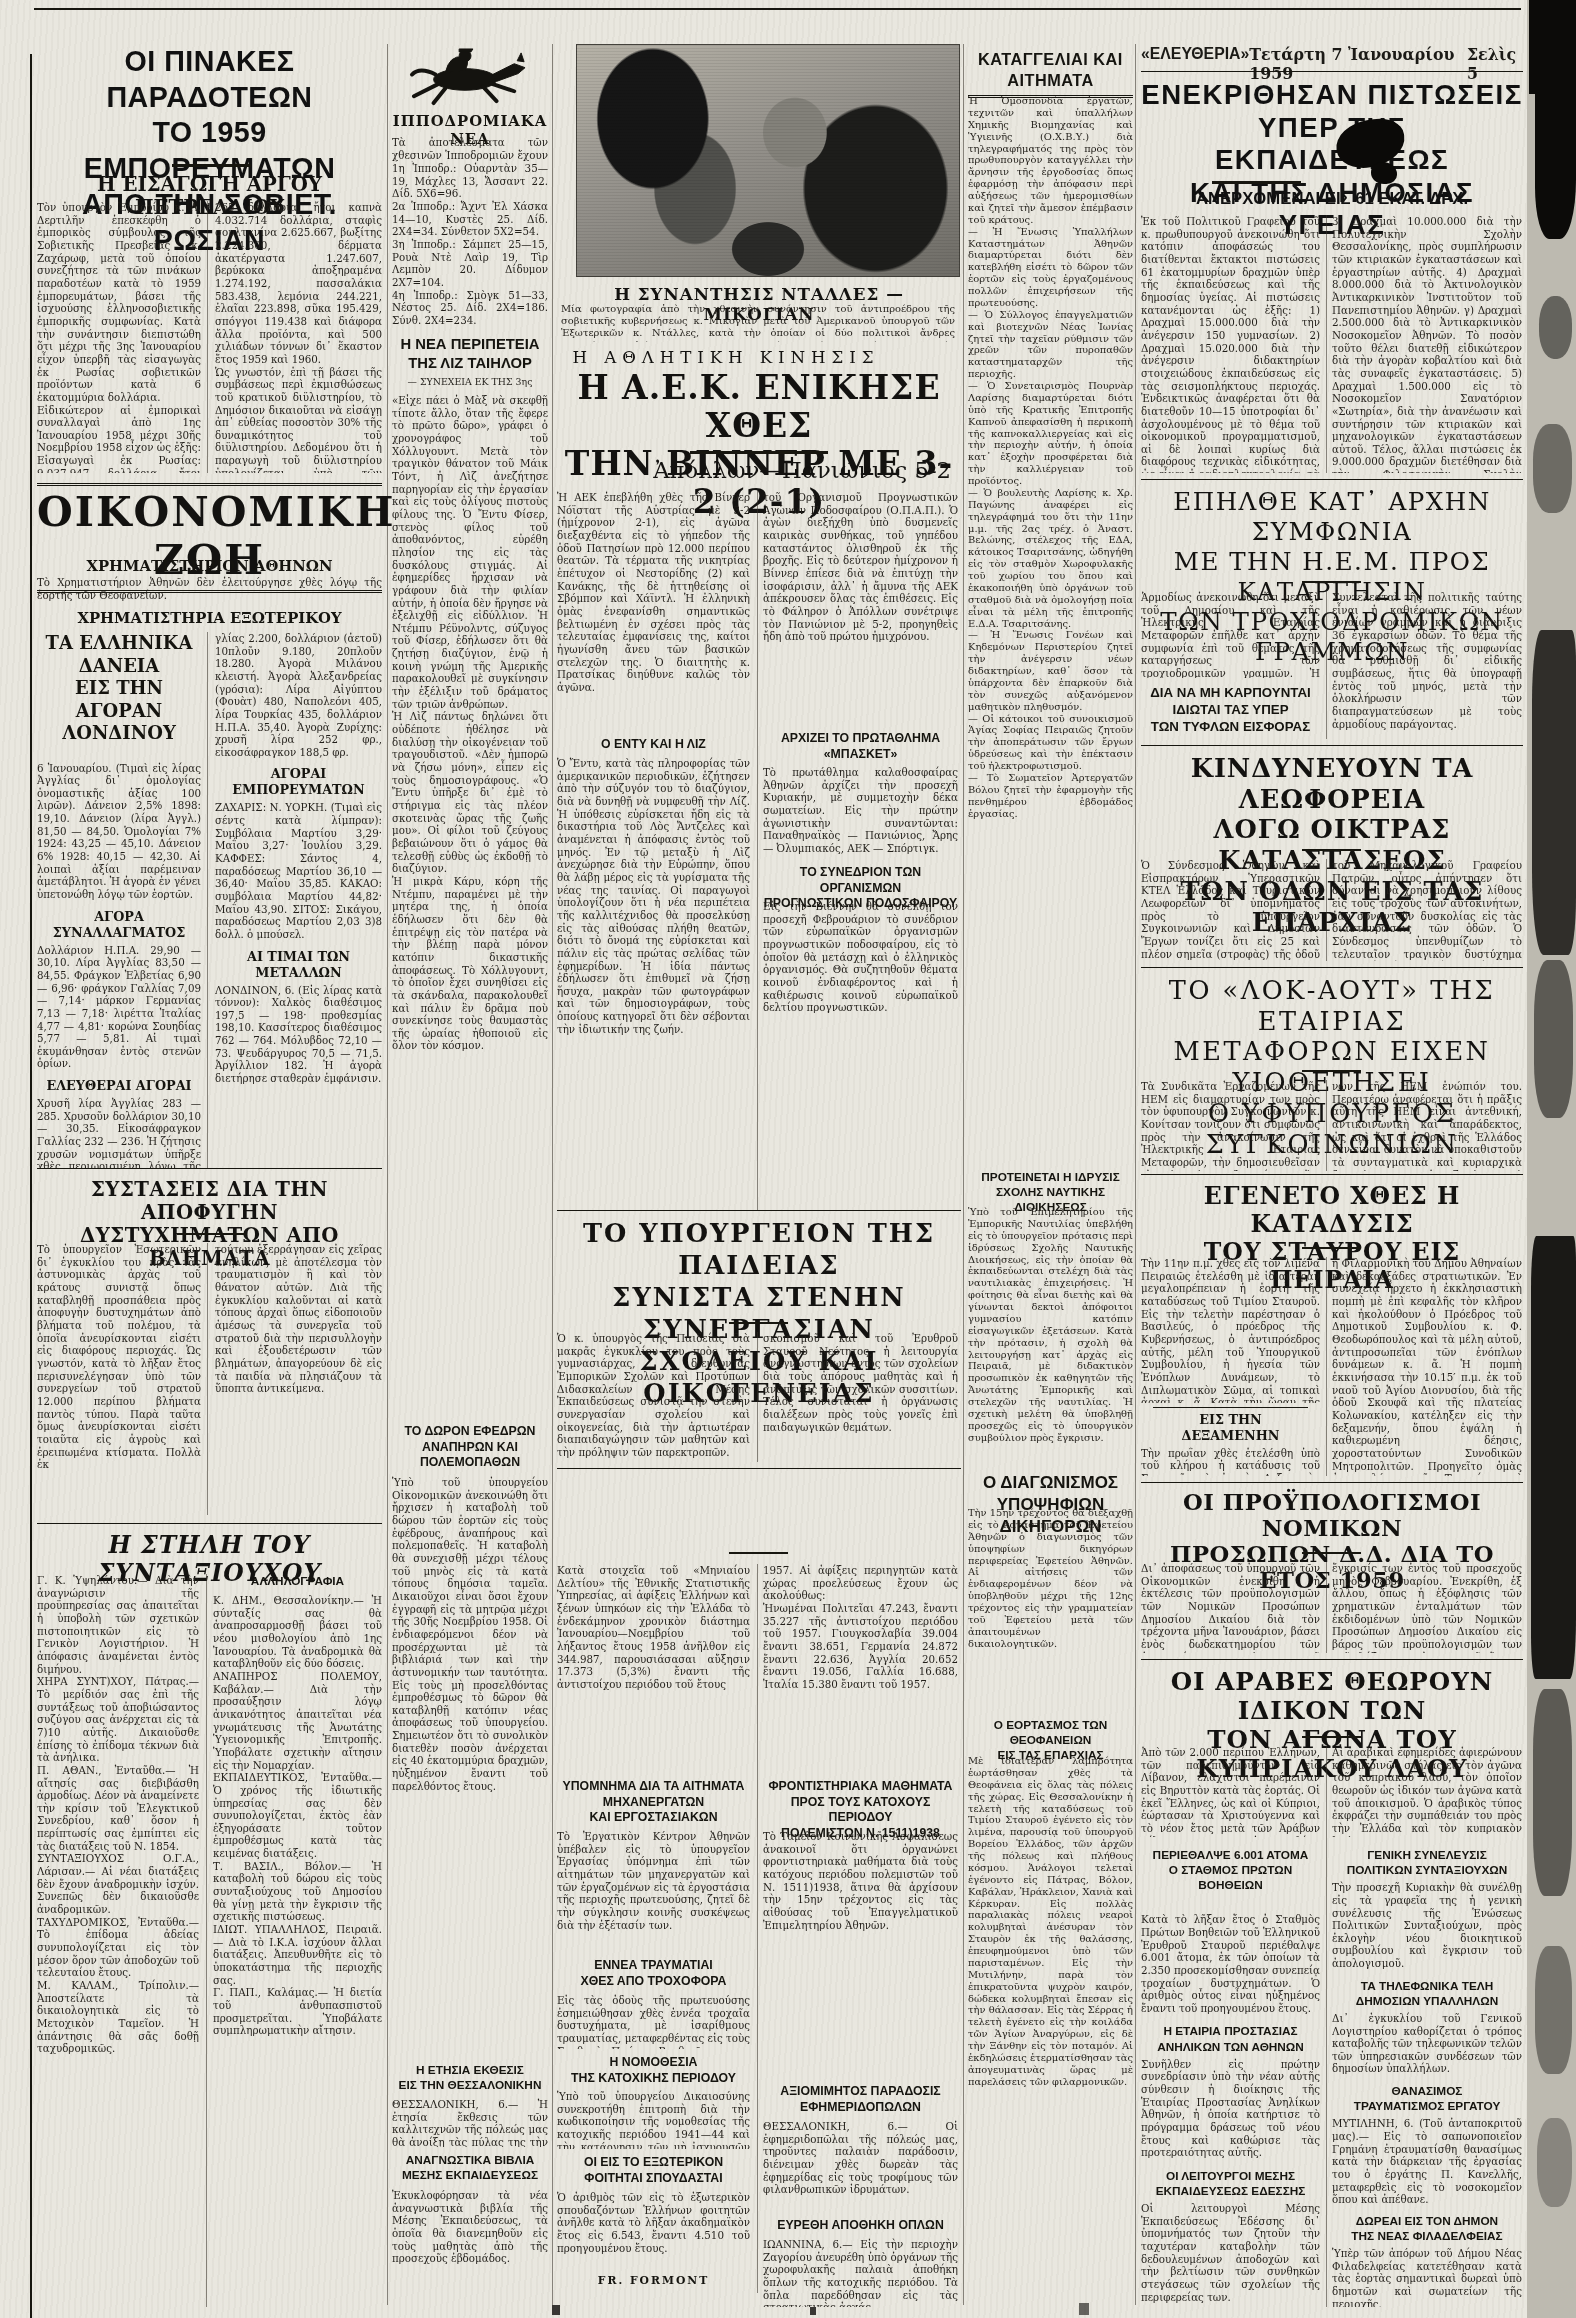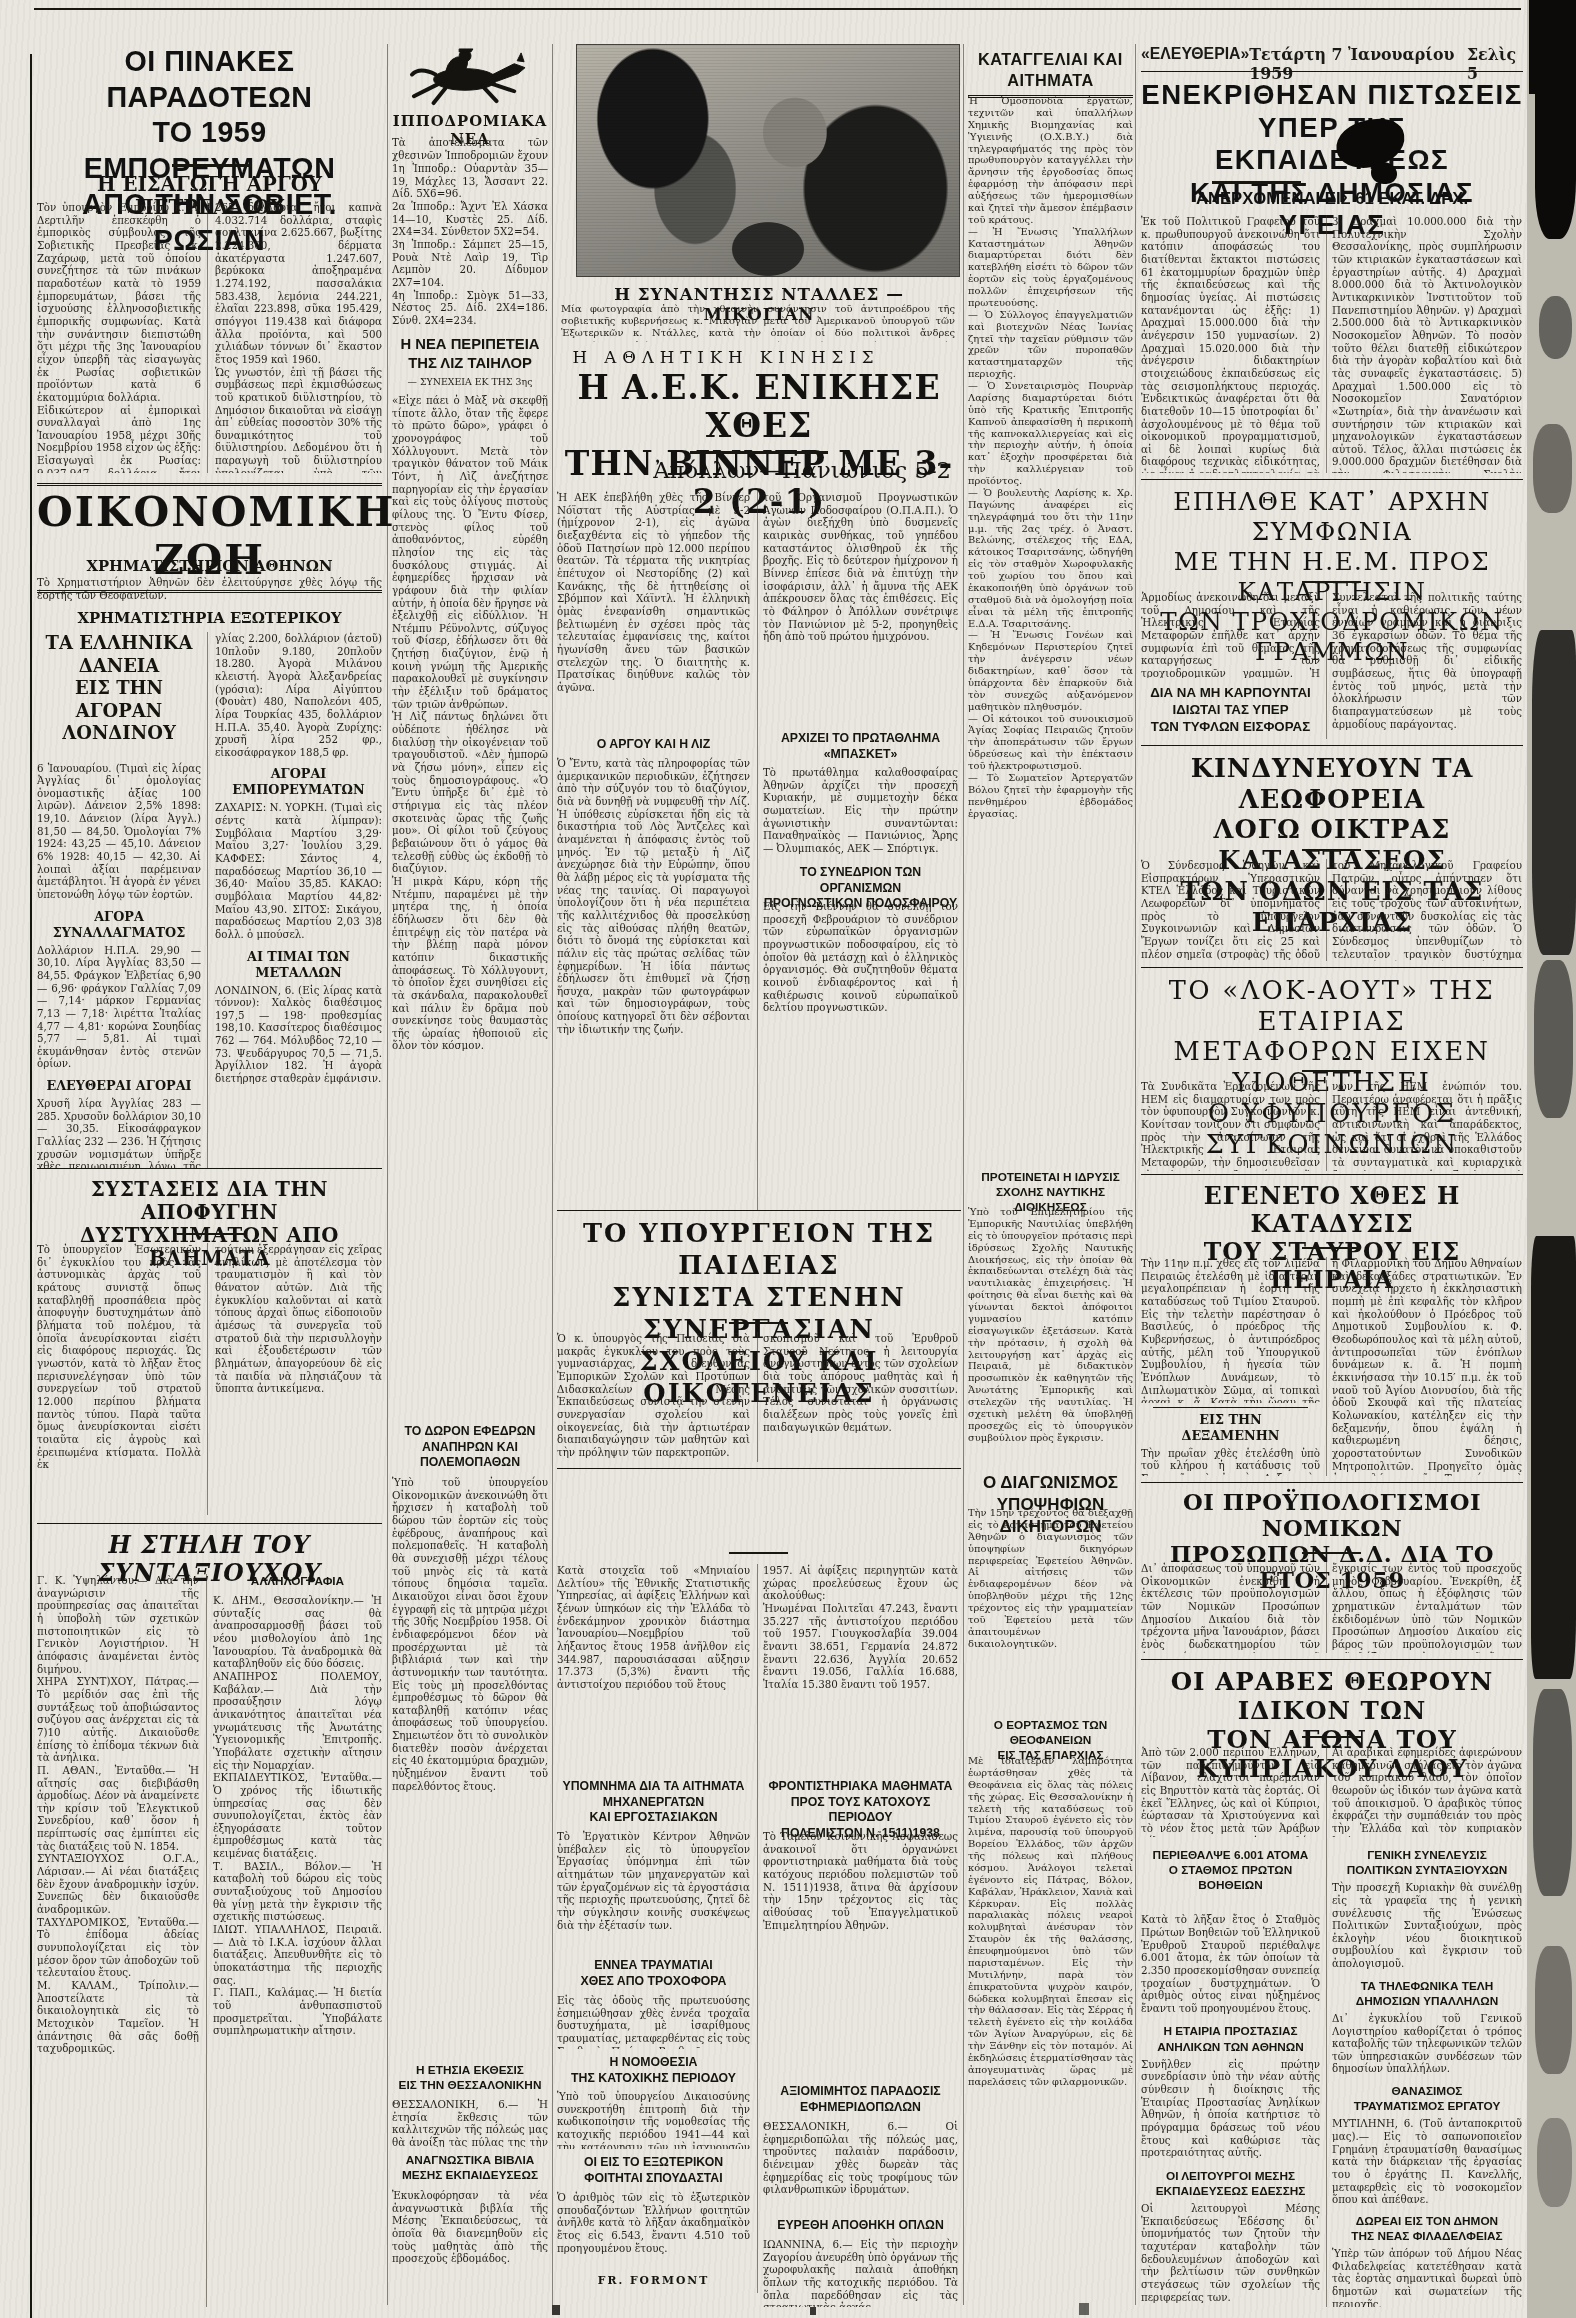--- a/index.html
+++ b/index.html
@@ -155,21 +155,21 @@
 
   <div class="blk hl" style="left:524px;top:347px;width:404px;font-size:16.7px;font-weight:normal;letter-spacing:5.9px">Η ΑΘΛΗΤΙΚΗ ΚΙΝΗΣΙΣ</div>
   <div class="blk hl" style="left:557px;top:369px;width:404px;font-size:33px;letter-spacing:1px;line-height:1.15">Η Α.Ε.Κ. ΕΝΙΚΗΣΕ ΧΘΕΣ
 ΤΗΝ ΒΙΝΝΕΡ ΜΕ 3-2 (2-1)</div>
   <div class="srule" style="left:690px;top:451px;width:138px"></div>
   <div class="blk hl" style="left:557px;top:457px;width:394px;font-size:22.7px;font-weight:normal;text-align:right">Ἀπόλλων—Πανιώνιος 5-2</div>
   <div class="blk bd" style="left:557px;top:491px;width:193px;height:240px">Ἡ ΑΕΚ ἐπεβλήθη χθὲς τῆς Βίννερ Νόϊστατ τῆς Αὐστρίας μὲ 3-2 (ἡμίχρονον 2-1), εἰς ἀγῶνα διεξαχθέντα εἰς τὸ γήπεδον τῆς ὁδοῦ Πατησίων πρὸ 12.000 περίπου θεατῶν. Τὰ τέρματα τῆς νικητρίας ἐπέτυχον οἱ Νεστορίδης (2) καὶ Κανάκης, τῆς δὲ ἡττηθείσης οἱ Σβόμπον καὶ Χάϊντλ. Ἡ ἑλληνικὴ ὁμὰς ἐνεφανίσθη σημαντικῶς βελτιωμένη ἐν σχέσει πρὸς τὰς τελευταίας ἐμφανίσεις της, καίτοι ἠγωνίσθη ἄνευ τῶν βασικῶν στελεχῶν της. Ὁ διαιτητὴς κ. Πρατσίκας διηύθυνε καλῶς τὸν ἀγῶνα.</div>
   <div class="blk bd" style="left:763px;top:491px;width:195px;height:234px">τοῦ Ὀργανισμοῦ Προγνωστικῶν Ἀγώνων Ποδοσφαίρου (Ο.Π.Α.Π.). Ὁ ἀγὼν διεξήχθη ὑπὸ δυσμενεῖς καιρικὰς συνθήκας, τοῦ γηπέδου καταστάντος ὀλισθηροῦ ἐκ τῆς βροχῆς. Εἰς τὸ δεύτερον ἡμίχρονον ἡ Βίννερ ἐπίεσε διὰ νὰ ἐπιτύχῃ τὴν ἰσοφάρισιν, ἀλλ᾽ ἡ ἄμυνα τῆς ΑΕΚ ἀπέκρουσεν ὅλας τὰς ἐπιθέσεις. Εἰς τὸ Φάληρον ὁ Ἀπόλλων συνέτριψε τὸν Πανιώνιον μὲ 5-2, προηγηθεὶς ἤδη ἀπὸ τοῦ πρώτου ἡμιχρόνου.</div>
   <div class="vr" style="left:757px;top:491px;height:719px"></div>
 
-  <div class="blk shead" style="left:557px;top:737px;width:193px;font-size:12.3px">Ο ΑΡΓΟΥ ΚΑΙ Η ΛΙΖ</div>
+  <div class="blk shead" style="left:557px;top:737px;width:193px;font-size:12.3px">Ο ΕΝΤΥ ΚΑΙ Η ΛΙΖ</div>
   <div class="blk bd" style="left:557px;top:757px;width:193px;height:451px">Ὁ Ἔντυ, κατὰ τὰς πληροφορίας τῶν ἀμερικανικῶν περιοδικῶν, ἐζήτησεν ἀπὸ τὴν σύζυγόν του τὸ διαζύγιον, διὰ νὰ δυνηθῇ νὰ νυμφευθῇ τὴν Λίζ. Ἡ ὑπόθεσις εὑρίσκεται ἤδη εἰς τὰ δικαστήρια τοῦ Λὸς Ἄντζελες καὶ ἀναμένεται ἡ ἀπόφασις ἐντὸς τοῦ μηνός. Ἐν τῷ μεταξὺ ἡ Λὶζ ἀνεχώρησε διὰ τὴν Εὐρώπην, ὅπου θὰ λάβῃ μέρος εἰς τὰ γυρίσματα τῆς νέας της ταινίας. Οἱ παραγωγοὶ ὑπολογίζουν ὅτι ἡ νέα περιπέτεια τῆς καλλιτέχνιδος θὰ προσελκύσῃ εἰς τὰς αἰθούσας πλήθη θεατῶν, διότι τὸ ὄνομά της εὑρίσκεται καὶ πάλιν εἰς τὰς πρώτας σελίδας τῶν ἐφημερίδων. Ἡ ἰδία πάντως ἐδήλωσεν ὅτι ἐπιθυμεῖ νὰ ζήσῃ ἥσυχα, μακρὰν τῶν φωτογράφων καὶ τῶν δημοσιογράφων, τοὺς ὁποίους κατηγορεῖ ὅτι δὲν σέβονται τὴν ἰδιωτικήν της ζωήν.</div>
 
   <div class="blk shead" style="left:763px;top:731px;width:195px;font-size:12.3px">ΑΡΧΙΖΕΙ ΤΟ ΠΡΩΤΑΘΛΗΜΑ
 «ΜΠΑΣΚΕΤ»</div>
   <div class="blk bd" style="left:763px;top:766px;width:195px;height:93px">Τὸ πρωτάθλημα καλαθοσφαίρας Ἀθηνῶν ἀρχίζει τὴν προσεχῆ Κυριακήν, μὲ συμμετοχὴν δέκα σωματείων. Εἰς τὴν πρώτην ἀγωνιστικὴν συναντῶνται: Παναθηναϊκὸς — Πανιώνιος, Ἄρης — Ὀλυμπιακός, ΑΕΚ — Σπόρτιγκ.</div>
   <div class="blk shead" style="left:763px;top:865px;width:195px;font-size:12.3px">ΤΟ ΣΥΝΕΔΡΙΟΝ ΤΩΝ ΟΡΓΑΝΙΣΜΩΝ
 ΠΡΟΓΝΩΣΤΙΚΩΝ ΠΟΔΟΣΦΑΙΡΟΥ</div>
   <div class="blk bd" style="left:763px;top:900px;width:195px;height:307px">Εἰς τὴν Βιέννην θὰ συνέλθῃ τὸν προσεχῆ Φεβρουάριον τὸ συνέδριον τῶν εὐρωπαϊκῶν ὀργανισμῶν προγνωστικῶν ποδοσφαίρου, εἰς τὸ ὁποῖον θὰ μετάσχῃ καὶ ὁ ἑλληνικὸς ὀργανισμός. Θὰ συζητηθοῦν θέματα κοινοῦ ἐνδιαφέροντος καὶ ἡ καθιέρωσις κοινοῦ εὐρωπαϊκοῦ δελτίου προγνωστικῶν.</div>
 
   <div class="rule" style="left:557px;top:1210px;width:404px;height:1px"></div>

